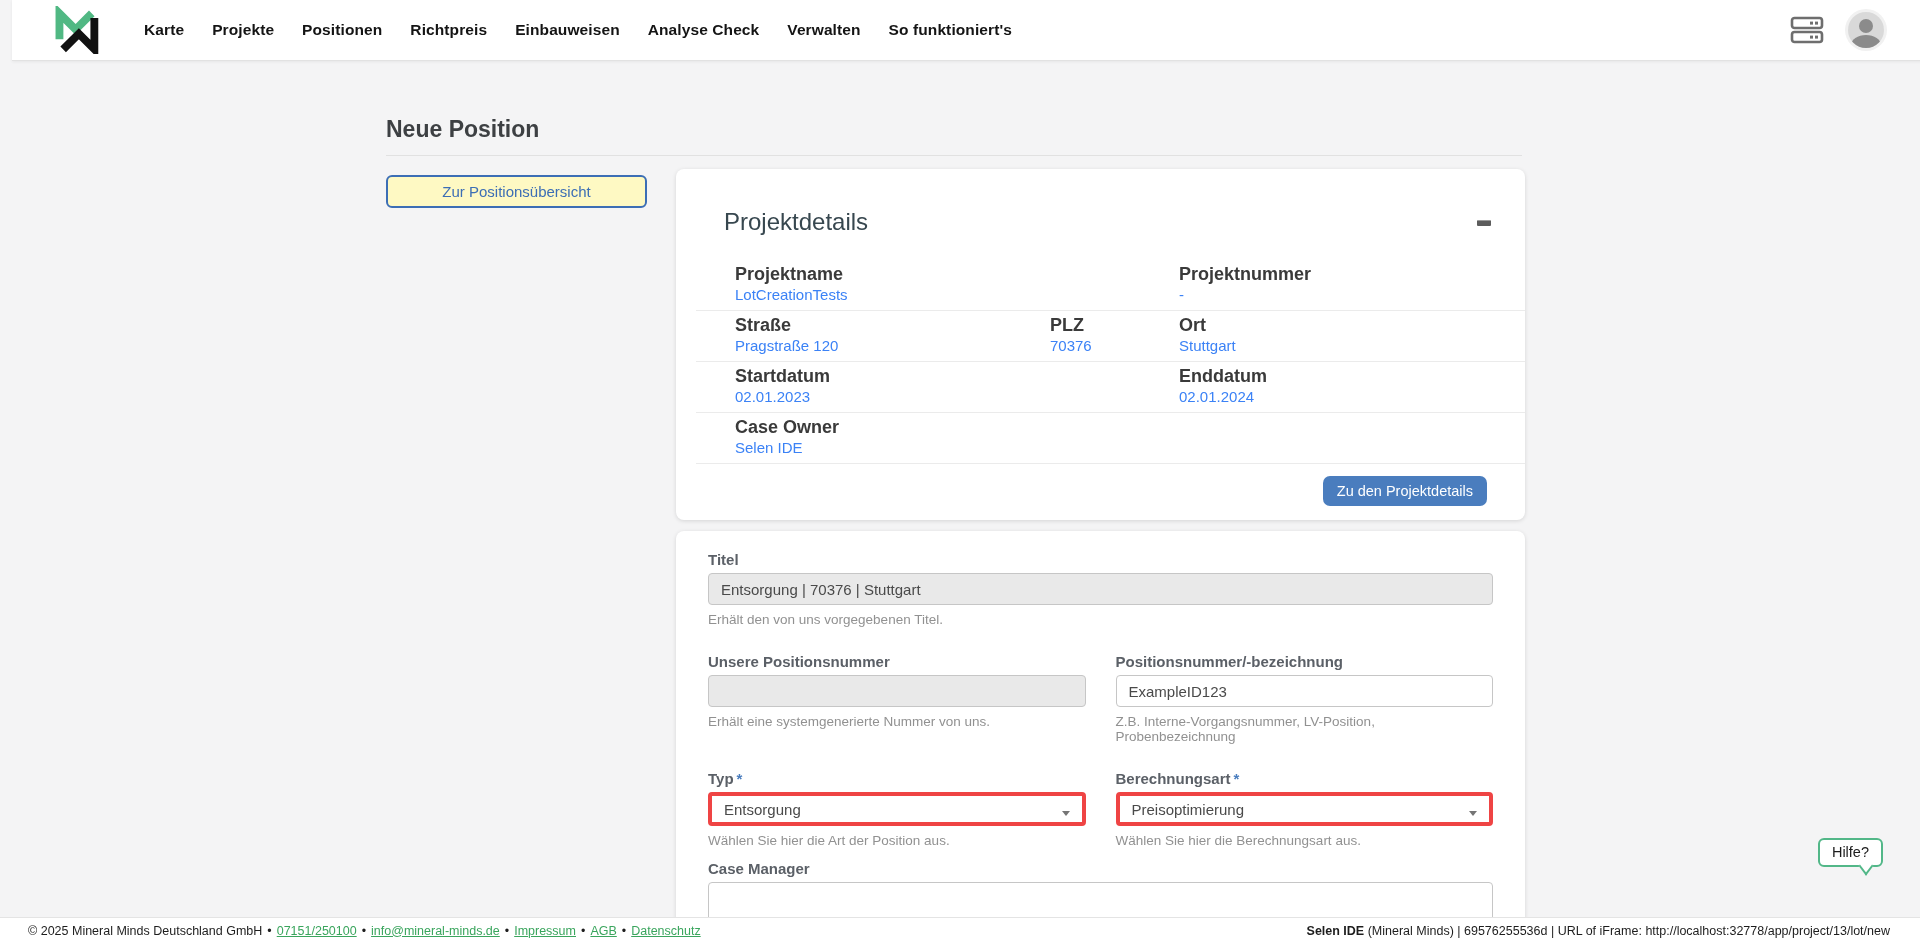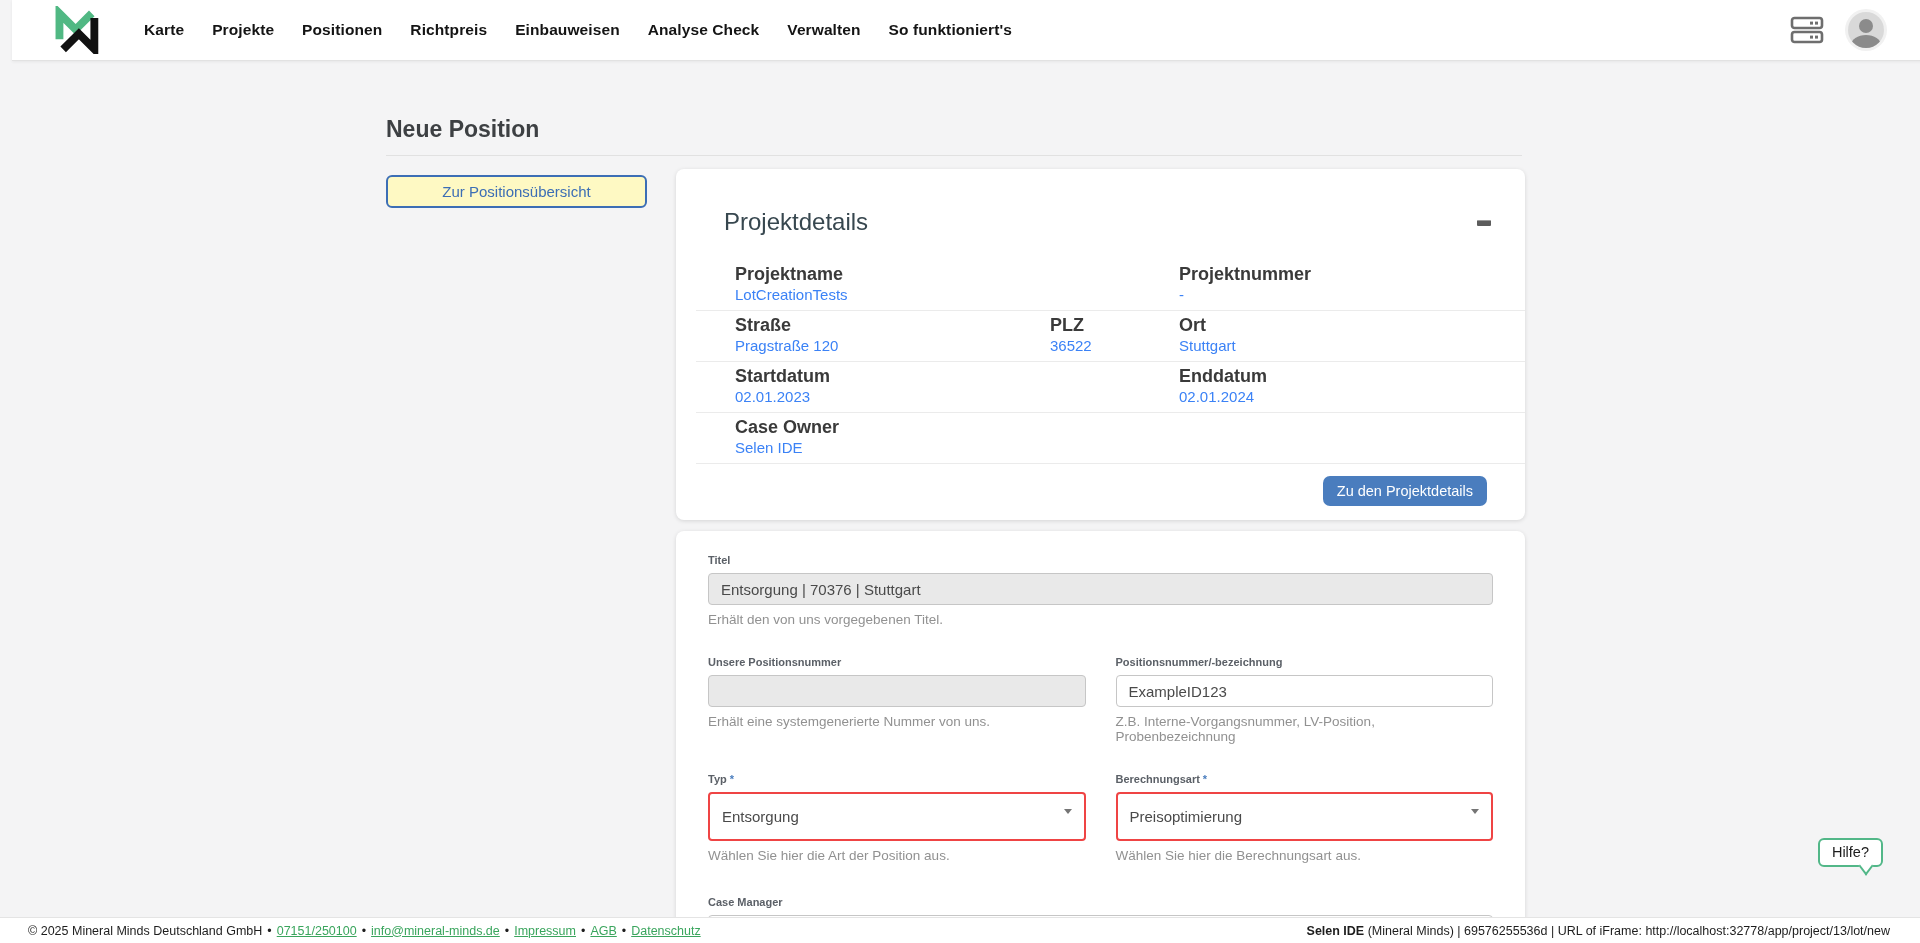--- a/index.html
+++ b/index.html
@@ -41,34 +41,34 @@
   .dt-cell .dt-label { font-size:18px; font-weight:700; color:#3a3a3a; line-height:17px; margin-bottom:2px; }
   .dt-cell .dt-value { font-size:15px; color:#3b82f6; line-height:19px; }
   .span2 { grid-column:1 / 3; }
   .col3 { grid-column:3; }
   .card1-actions { display:flex; justify-content:flex-end; padding:12px 38px 0 0; }
   .btn-primary { background:#4a7dbe; color:#fff; border:none; border-radius:7px; height:30px;
                  padding:0 14px; font-size:14.5px; font-family:inherit; cursor:pointer; display:flex; align-items:center; }
 
   
   .card2-inner { padding:20px 32px; }
-  .f-label { font-size:11px; font-weight:700; color:#5b6067; line-height:18px; margin-bottom:4px; }
+  .f-label { font-size:15px; font-weight:700; color:#5b6067; line-height:18px; margin-bottom:4px; }
   .f-label .req { color:#4a7dbe; margin-left:3px; }
   .f-input { width:100%; height:32px; border:1px solid #c6c6c6; border-radius:4px; padding:0 12px;
              font-size:15px; color:#4a4a4a; font-family:inherit; background:#fff; }
   .f-input:disabled { background:#e9e9e9; color:#4a4a4a; }
   .f-helper { font-size:13.5px; color:#919191; line-height:15px; margin-top:7px; }
   .f-row2 { display:grid; grid-template-columns:1fr 1fr; column-gap:30px; margin-top:26px; }
-  .f-select { position:relative; height:49px; border:2px solid #ef4444; border-radius:4px;
+  .f-select { position:relative; height:34px; border:4px solid #ef4444; border-radius:4px;
               display:flex; align-items:center; padding:0 30px 0 12px; font-size:15px; color:#4a4a4a;
               background:#fff; cursor:pointer;text-align:center; }
   .f-select .caret { position:absolute; right:12px; top:15px; width:0; height:0;
                      border-left:4.5px solid transparent; border-right:4.5px solid transparent;
                      border-top:5.5px solid #757575; }
-  .cm-group { margin-top:30px; }
+  .cm-group { margin-top:12px; }
 
   
   .help-bubble { position:fixed; right:37px; bottom:76px; background:#fff; border:2px solid #52b788;
                  border-radius:6px; padding:4px 12px 5px; font-size:14.5px; color:#1c1c1c; cursor:pointer; z-index:60; }
   .help-bubble:after { content:""; position:absolute; bottom:-7px; right:9px; width:10px; height:10px;
                        background:#fff; border-right:2px solid #52b788; border-bottom:2px solid #52b788;
                        transform:rotate(45deg) skew(8deg,8deg); }
 
   
   .footer { position:fixed; bottom:0; left:0; width:1920px; height:26px; background:#fff;
@@ -139,21 +139,21 @@
           <div class="dt-value">-</div>
         </div>
       </div>
       <div class="dt-row">
         <div class="dt-cell">
           <div class="dt-label">Straße</div>
           <div class="dt-value">Pragstraße 120</div>
         </div>
         <div class="dt-cell">
           <div class="dt-label">PLZ</div>
-          <div class="dt-value">36522</div>
+          <div class="dt-value">70376</div>
         </div>
         <div class="dt-cell">
           <div class="dt-label">Ort</div>
           <div class="dt-value">Stuttgart</div>
         </div>
       </div>
       <div class="dt-row">
         <div class="dt-cell span2">
           <div class="dt-label">Startdatum</div>
           <div class="dt-value">02.01.2023</div>

